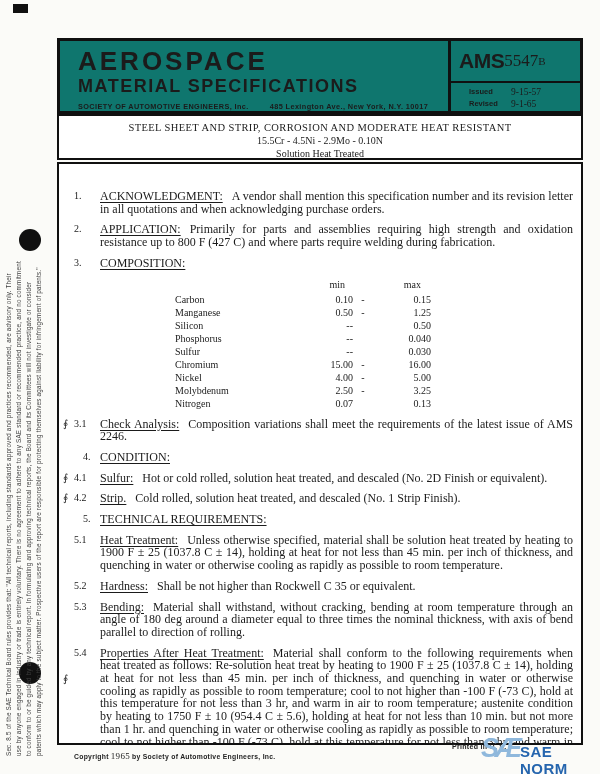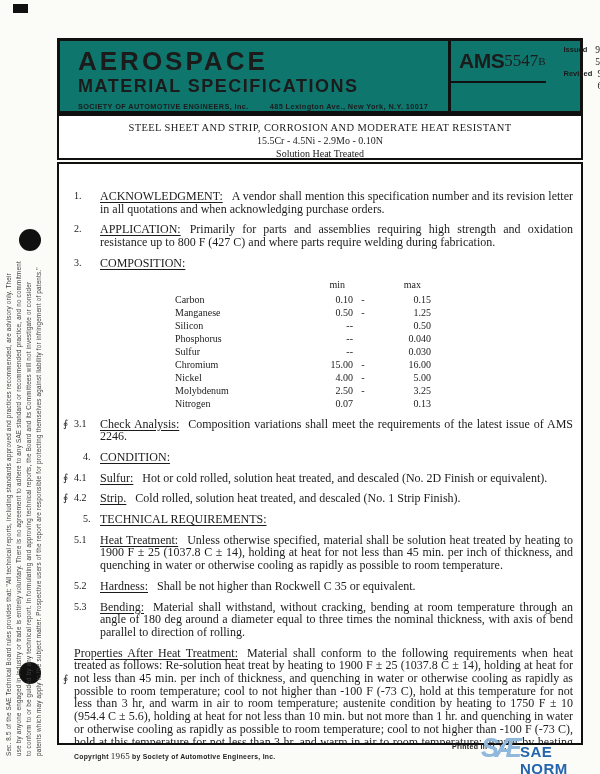--- a/index.html
+++ b/index.html
@@ -22,21 +22,21 @@
   
   .header-box{
     position:absolute;left:57px;top:38px;width:526px;height:76px;
     border:3px solid #101010;background:#0f766e;box-sizing:border-box;display:flex;
   }
   .header-left{flex:1;padding:6px 0 0 18px;box-sizing:border-box;}
   .t-aerospace{font-family:"Liberation Sans",sans-serif;font-weight:bold;font-size:26px;letter-spacing:3px;line-height:28px;}
   .t-matspec{font-family:"Liberation Sans",sans-serif;font-weight:bold;font-size:18px;letter-spacing:1.5px;line-height:22px;}
   .t-society-row{display:flex;gap:21px;margin-top:5px;padding-right:10px;
     font-family:"Liberation Sans",sans-serif;font-weight:bold;font-size:7.3px;letter-spacing:.4px;align-items:center;}
-  .header-right{width:132px;border-left:3px solid #101010;box-sizing:border-box;display:flex;flex-direction:row;}
+  .header-right{width:132px;border-left:3px solid #101010;box-sizing:border-box;display:flex;flex-direction:column;}
   .ams-cell{height:42px;border-bottom:2px solid #101010;display:flex;align-items:center;padding-left:8px;box-sizing:border-box;}
   .ams-prefix{font-family:"Liberation Sans",sans-serif;font-weight:900;font-size:21px;letter-spacing:-.5px;}
   .ams-number{font-size:17px;margin-left:0;}
   .ams-suffix{font-size:11px;}
   .issue-cell{flex:1;padding:3px 0 0 18px;}
   .issue-row{display:flex;font-size:8px;line-height:12px;}
   .issue-label{font-family:"Liberation Sans",sans-serif;font-weight:bold;width:42px;font-size:7.5px;}
   .issue-date{font-size:9.5px;}
   
   .title-box{
@@ -264,20 +264,21 @@
 
   <div class="section">
     <span class="marker"></span>
     <span class="num">5.3</span>
     <span class="stext"><span class="heading">Bending:</span><span>Material shall withstand, without cracking, bending at room temperature through an angle of 180 deg around a diameter equal to three times the nominal thickness, with axis of bend parallel to direction of rolling.</span></span>
   </div>
 
   <div class="section">
     <span class="mid-marker">∮</span>
     <span class="marker"></span>
+    <span class="num">5.4</span>
     <span class="stext"><span class="heading">Properties After Heat Treatment:</span><span>Material shall conform to the following requirements when heat treated as follows:  Re-solution heat treat by heating to 1900 F ± 25 (1037.8 C ± 14), holding at heat for not less than 45 min. per inch of thickness, and quenching in water or otherwise cooling as rapidly as possible to room temperature; cool to not higher than -100 F (-73 C), hold at this temperature for not less than 3 hr, and warm in air to room temperature; austenite condition by heating to 1750 F ± 10 (954.4 C ± 5.6), holding at heat for not less than 10 min. but not more than 1 hr. and quenching in water or otherwise cooling as rapidly as possible to room temperature; cool to not higher than -100 F (-73 C), hold at this temperature for not less than 3 hr, and warm in air to room temperature; temper by heating to 1000 F ± 25 (537.8 C ± 14), holding at heat for not less than 3 hr, and cooling in air</span></span>
   </div>
 
 </div>
 
 <div class="copyright-line">
   <span>Copyright</span><span class="year">1965</span><span>by Society of Automotive Engineers, Inc.</span>
 </div>
 <div class="printed-line">Printed in U. S. A.</div>
 

